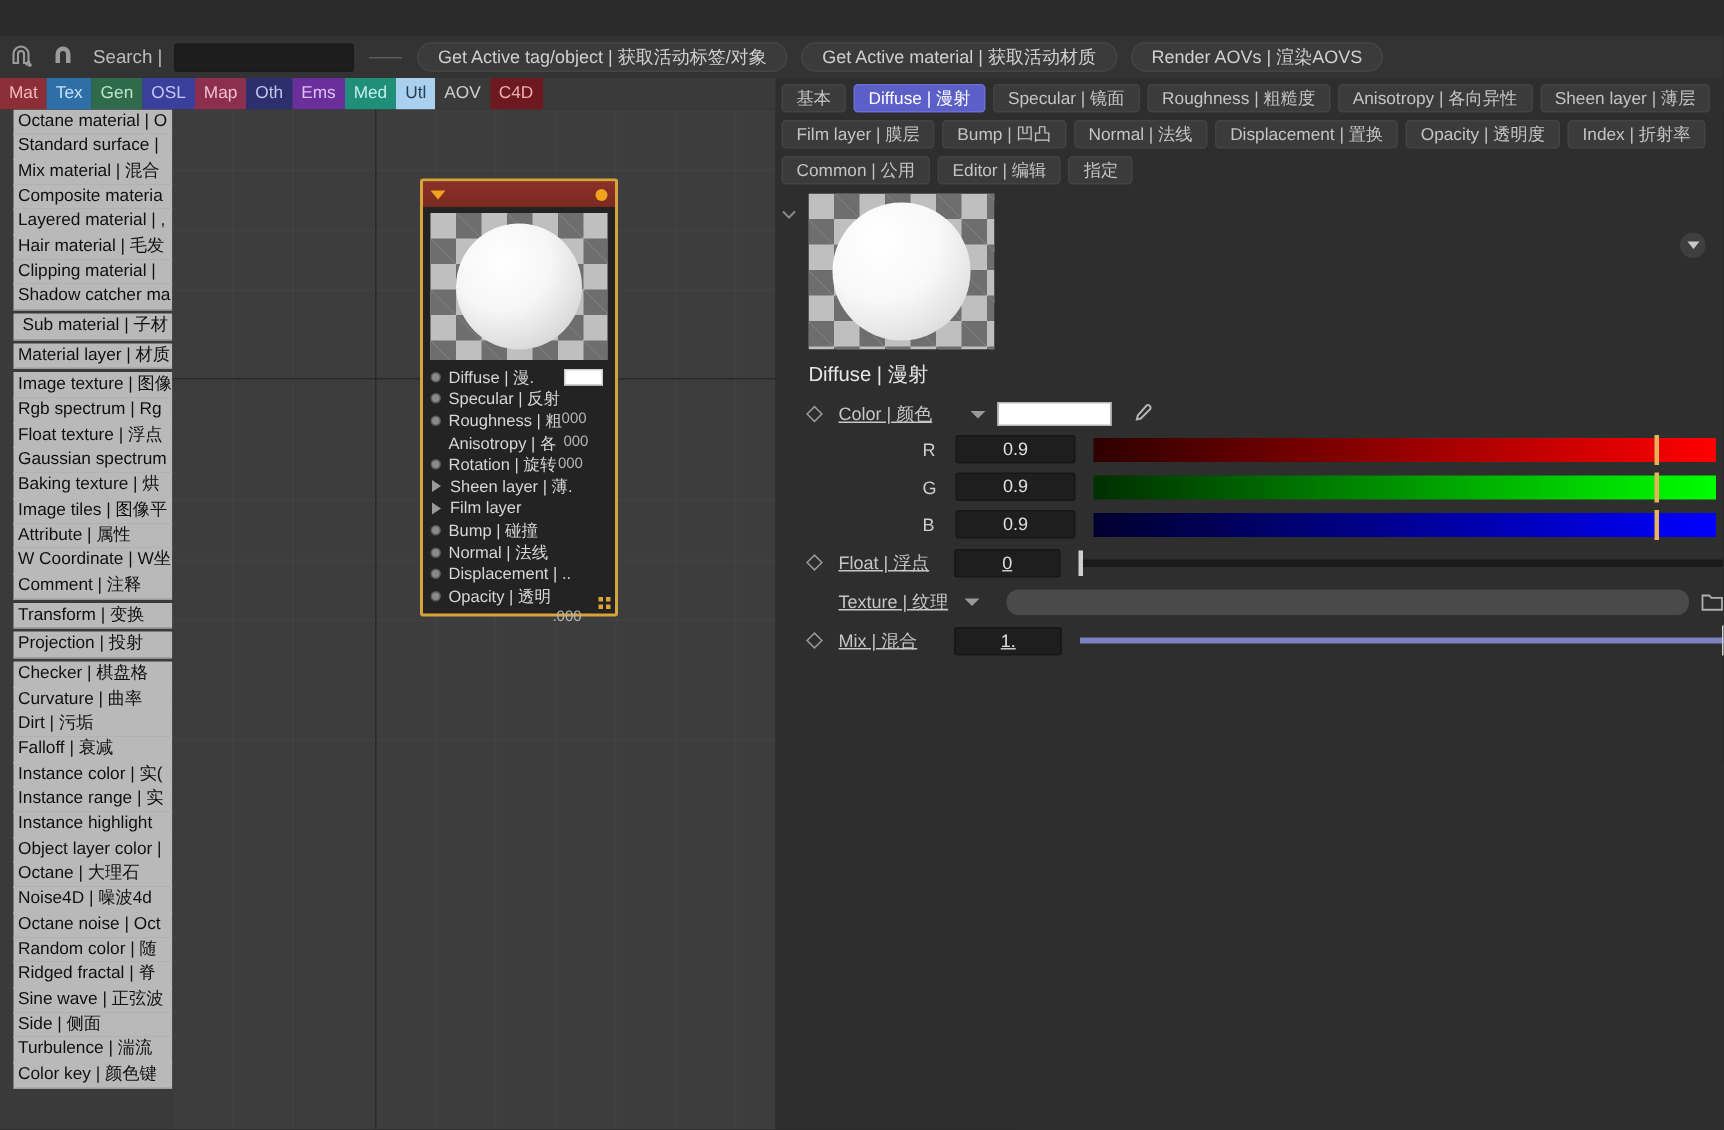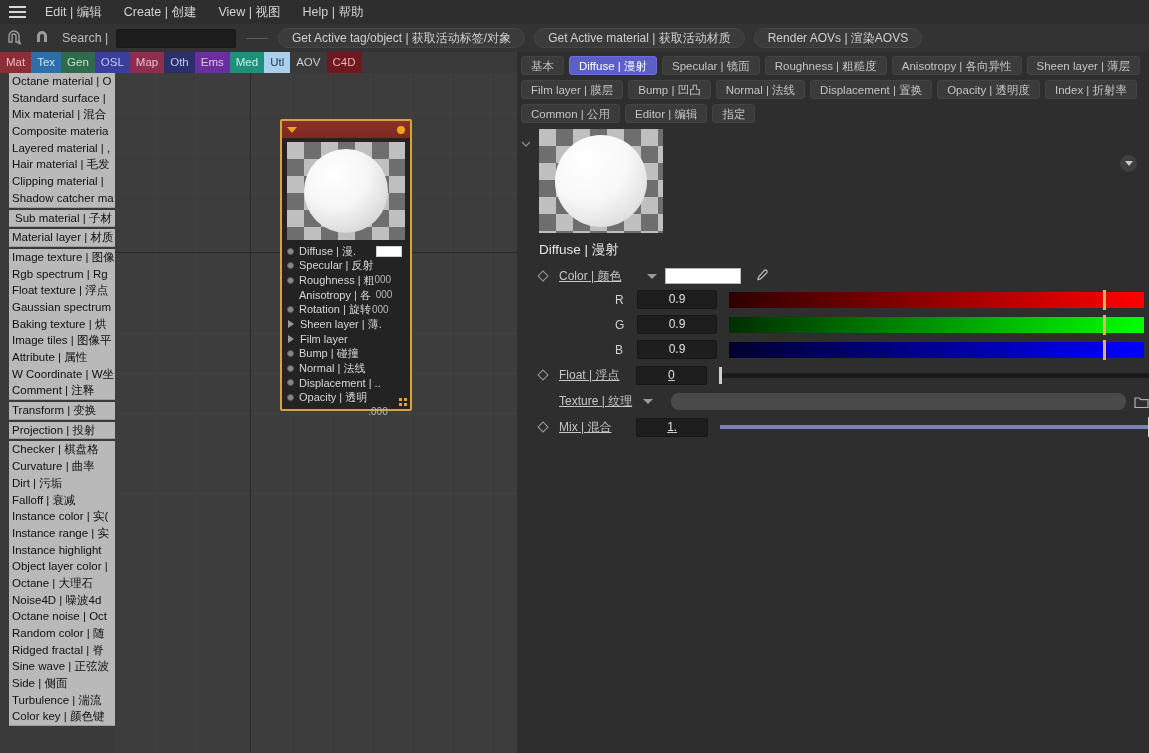--- a/index.html
+++ b/index.html
@@ -54,21 +54,21 @@
   .cat {
     font-size: 11.5px; padding: 0 6px; height: 21px; line-height: 21px;
     color: #ffffff; white-space: nowrap; cursor: default;
   }
 
   
   .sidebar {
     position: absolute; left: 0; top: 73px; width: 115px; height: 680px;
     background: #3a3a3a; overflow: hidden;
   }
-  .side-row { display: flex; align-items: flex-start; height: 16.7px; }
+  .side-row { display: flex; align-items: center; height: 16.7px; }
   .side-chip { width: 9px; flex: 0 0 9px; }
   .side-label {
     flex: 1; background: #b9b9b9; color: #101010; font-size: 11.5px;
     line-height: 16.7px; padding-left: 3px; white-space: nowrap;
     overflow: hidden; border-bottom: 1px solid #9d9d9d; cursor: default;
   }
   .side-row.gapped { margin-top: 3px; }
   .side-row.indent .side-label { padding-left: 6px; }
 
   
@@ -229,31 +229,20 @@
     width: 0; height: 0; border-left: 4px solid transparent;
     border-right: 4px solid transparent; border-top: 5px solid #c8c8c8;
   }
   .rp-body { position: relative; }
 </style>
 </head>
 <body>
 
 <div class="app">
 
-  <div class="menubar">
-    <div class="hamburger">
-      <i></i>
-        <i></i>
-        <i></i>
-    </div>
-    <div class="menu-item">Edit | 编辑</div>
-    <div class="menu-item">Create | 创建</div>
-    <div class="menu-item">View | 视图</div>
-    <div class="menu-item">Help | 帮助</div>
-  </div>
 
   <div class="searchbar">
     <div class="tool-ico">
       <svg width="18" height="18" viewBox="0 0 18 18">
         <path d="M4 13 V7 a5 5 0 0 1 10 0 V13 h-3 V7 a2 2 0 0 0 -4 0 v6 z" fill="none" stroke="#b9b9b9" stroke-width="1.4"></path>
         <path d="M13 12 l3 3 M14.5 11.5 v4 M12 14 h4" stroke="#b9b9b9" stroke-width="1.2" fill="none"></path>
       </svg>
     </div>
     <div class="tool-ico">
       <svg width="18" height="18" viewBox="0 0 18 18">

